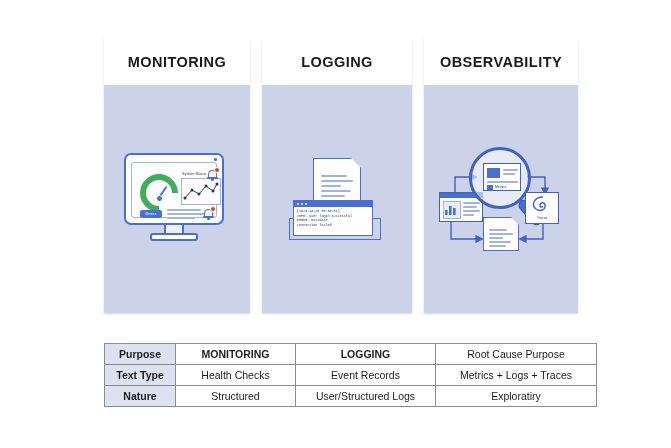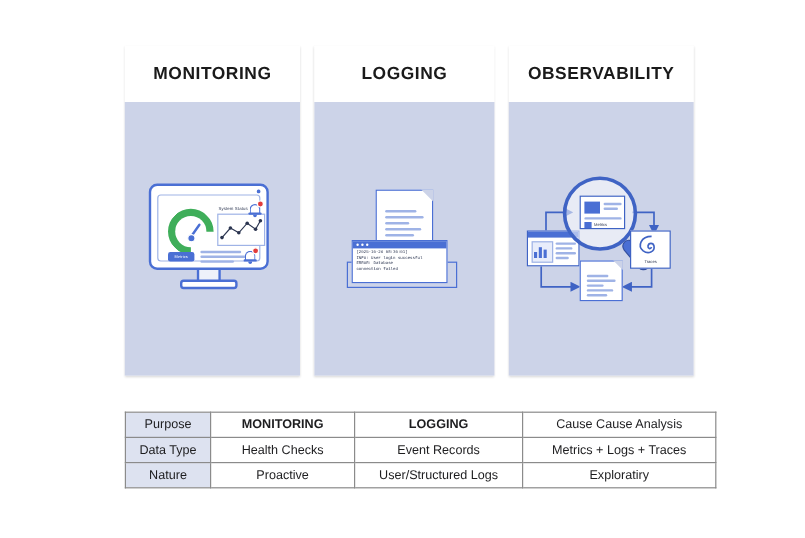--- a/index.html
+++ b/index.html
@@ -75,21 +75,21 @@
     font-size:10.5px;
     text-align:center;
     vertical-align:middle;
     color:#1d1d1f;
     padding:0 2px;
     white-space:nowrap;
     overflow:hidden;
   }
   .cmp-table td.rowhead{
     background:#dde2f0;
-    font-weight:normal;
+    font-weight:bold;
     width:66px;
   }
   .cmp-table td.strong{font-weight:bold;}
   .c-mon{width:115px;}
   .c-log{width:135px;}
   .c-obs{width:156px;}
 
   
   .art{position:relative;}
   .lnl{position:absolute;background:#9fb3e6;border-radius:1px;}
@@ -345,30 +345,30 @@
       </div>
     </div>
   </div>
 
   <table class="cmp-table">
     <tbody>
       <tr>
         <td class="rowhead">Purpose</td>
         <td class="c-mon strong">MONITORING</td>
         <td class="c-log strong">LOGGING</td>
-        <td class="c-obs">Cause Cause Analysis</td>
+        <td class="c-obs">Root Cause Purpose</td>
       </tr>
       <tr>
-        <td class="rowhead">Data Type</td>
+        <td class="rowhead">Text Type</td>
         <td class="c-mon">Health Checks</td>
         <td class="c-log">Event Records</td>
         <td class="c-obs">Metrics + Logs + Traces</td>
       </tr>
       <tr>
         <td class="rowhead">Nature</td>
-        <td class="c-mon">Proactive</td>
+        <td class="c-mon">Structured</td>
         <td class="c-log">User/Structured Logs</td>
         <td class="c-obs">Exploratiry</td>
       </tr>
     </tbody>
   </table>
 
 </div>
 
 </body></html>

